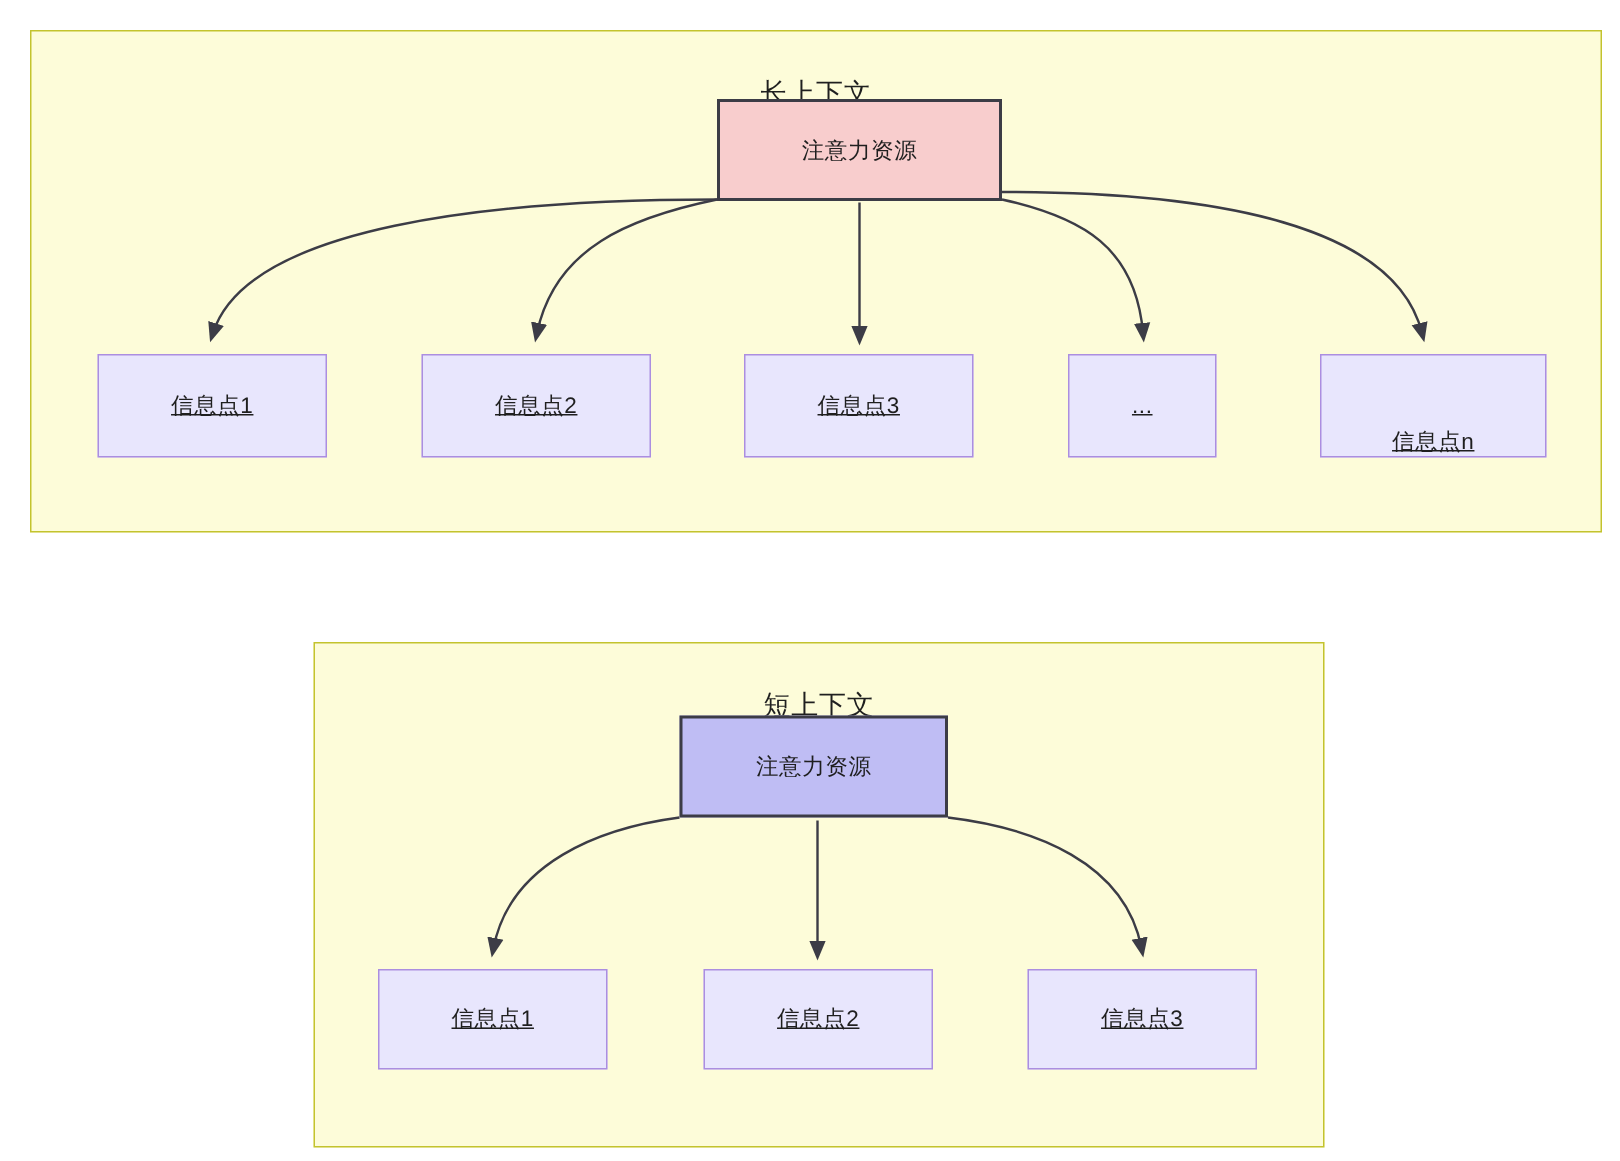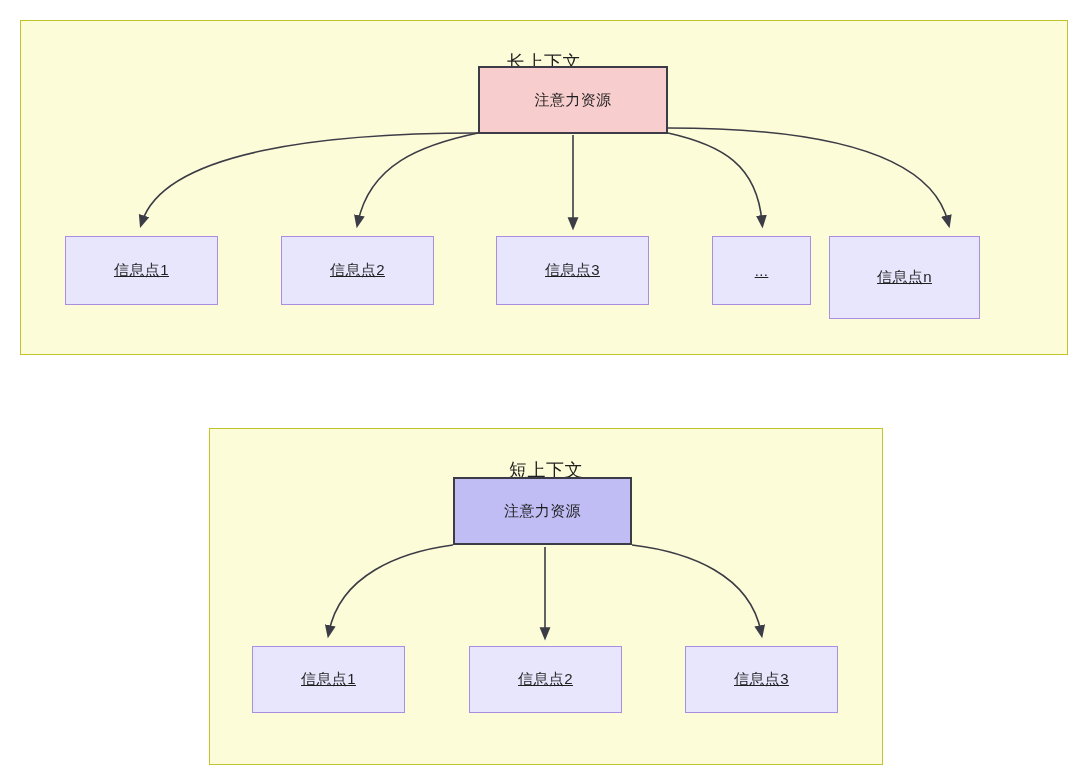--- a/index.html
+++ b/index.html
@@ -139,21 +139,21 @@
   </div>
 
   <div class="node node-info" style="left:496px; top:236px; width:153px; height:69px;">
     <span>信息点3</span>
   </div>
 
   <div class="node node-info" style="left:712px; top:236px; width:99px; height:69px;">
     <span>...</span>
   </div>
 
-  <div class="node node-info" style="left:829px; top:236px; width:151px; height:83px;">
+  <div class="node node-info" style="left:880px; top:236px; width:151px; height:69px;align-items:flex-end;">
     <span>信息点n</span>
   </div>
 
   <div class="group-box" id="group-short">
     <div class="group-title">短上下文</div>
   </div>
 
   <svg class="edges">
 
     <path class="edge-path" marker-end="url(#arrow-dark)" d="M453,545 C400,552 340,575 329,632"></path>

